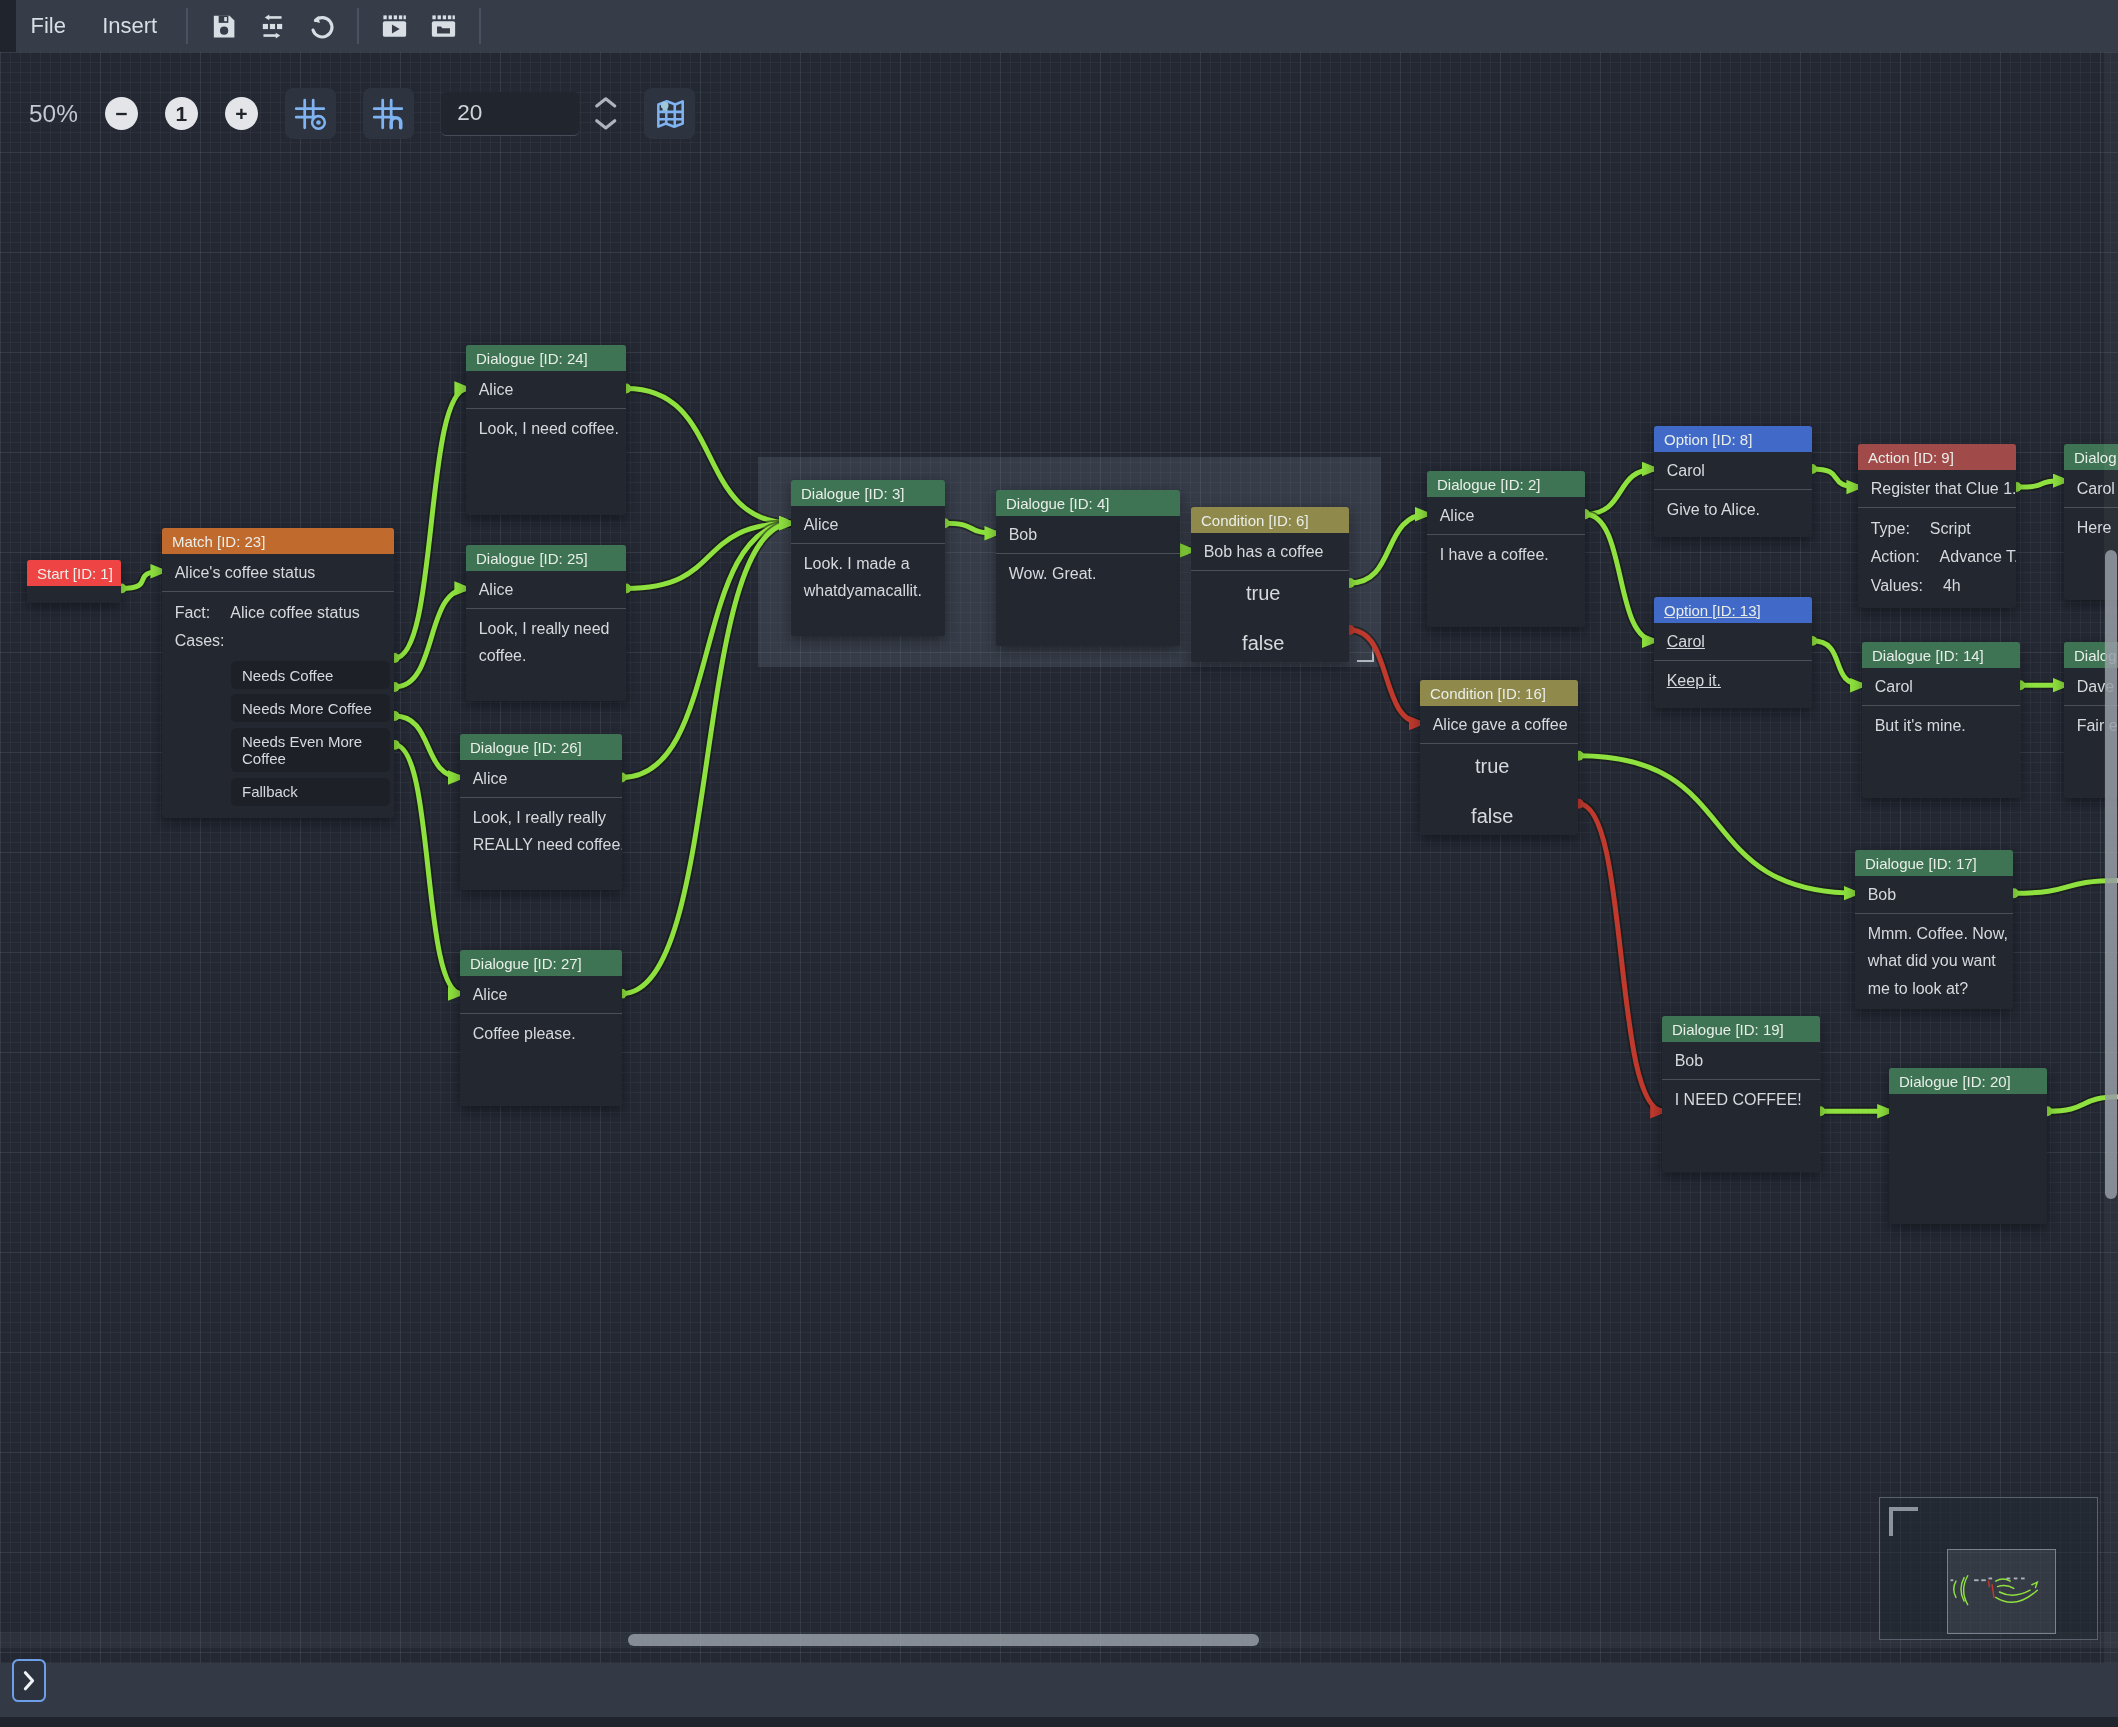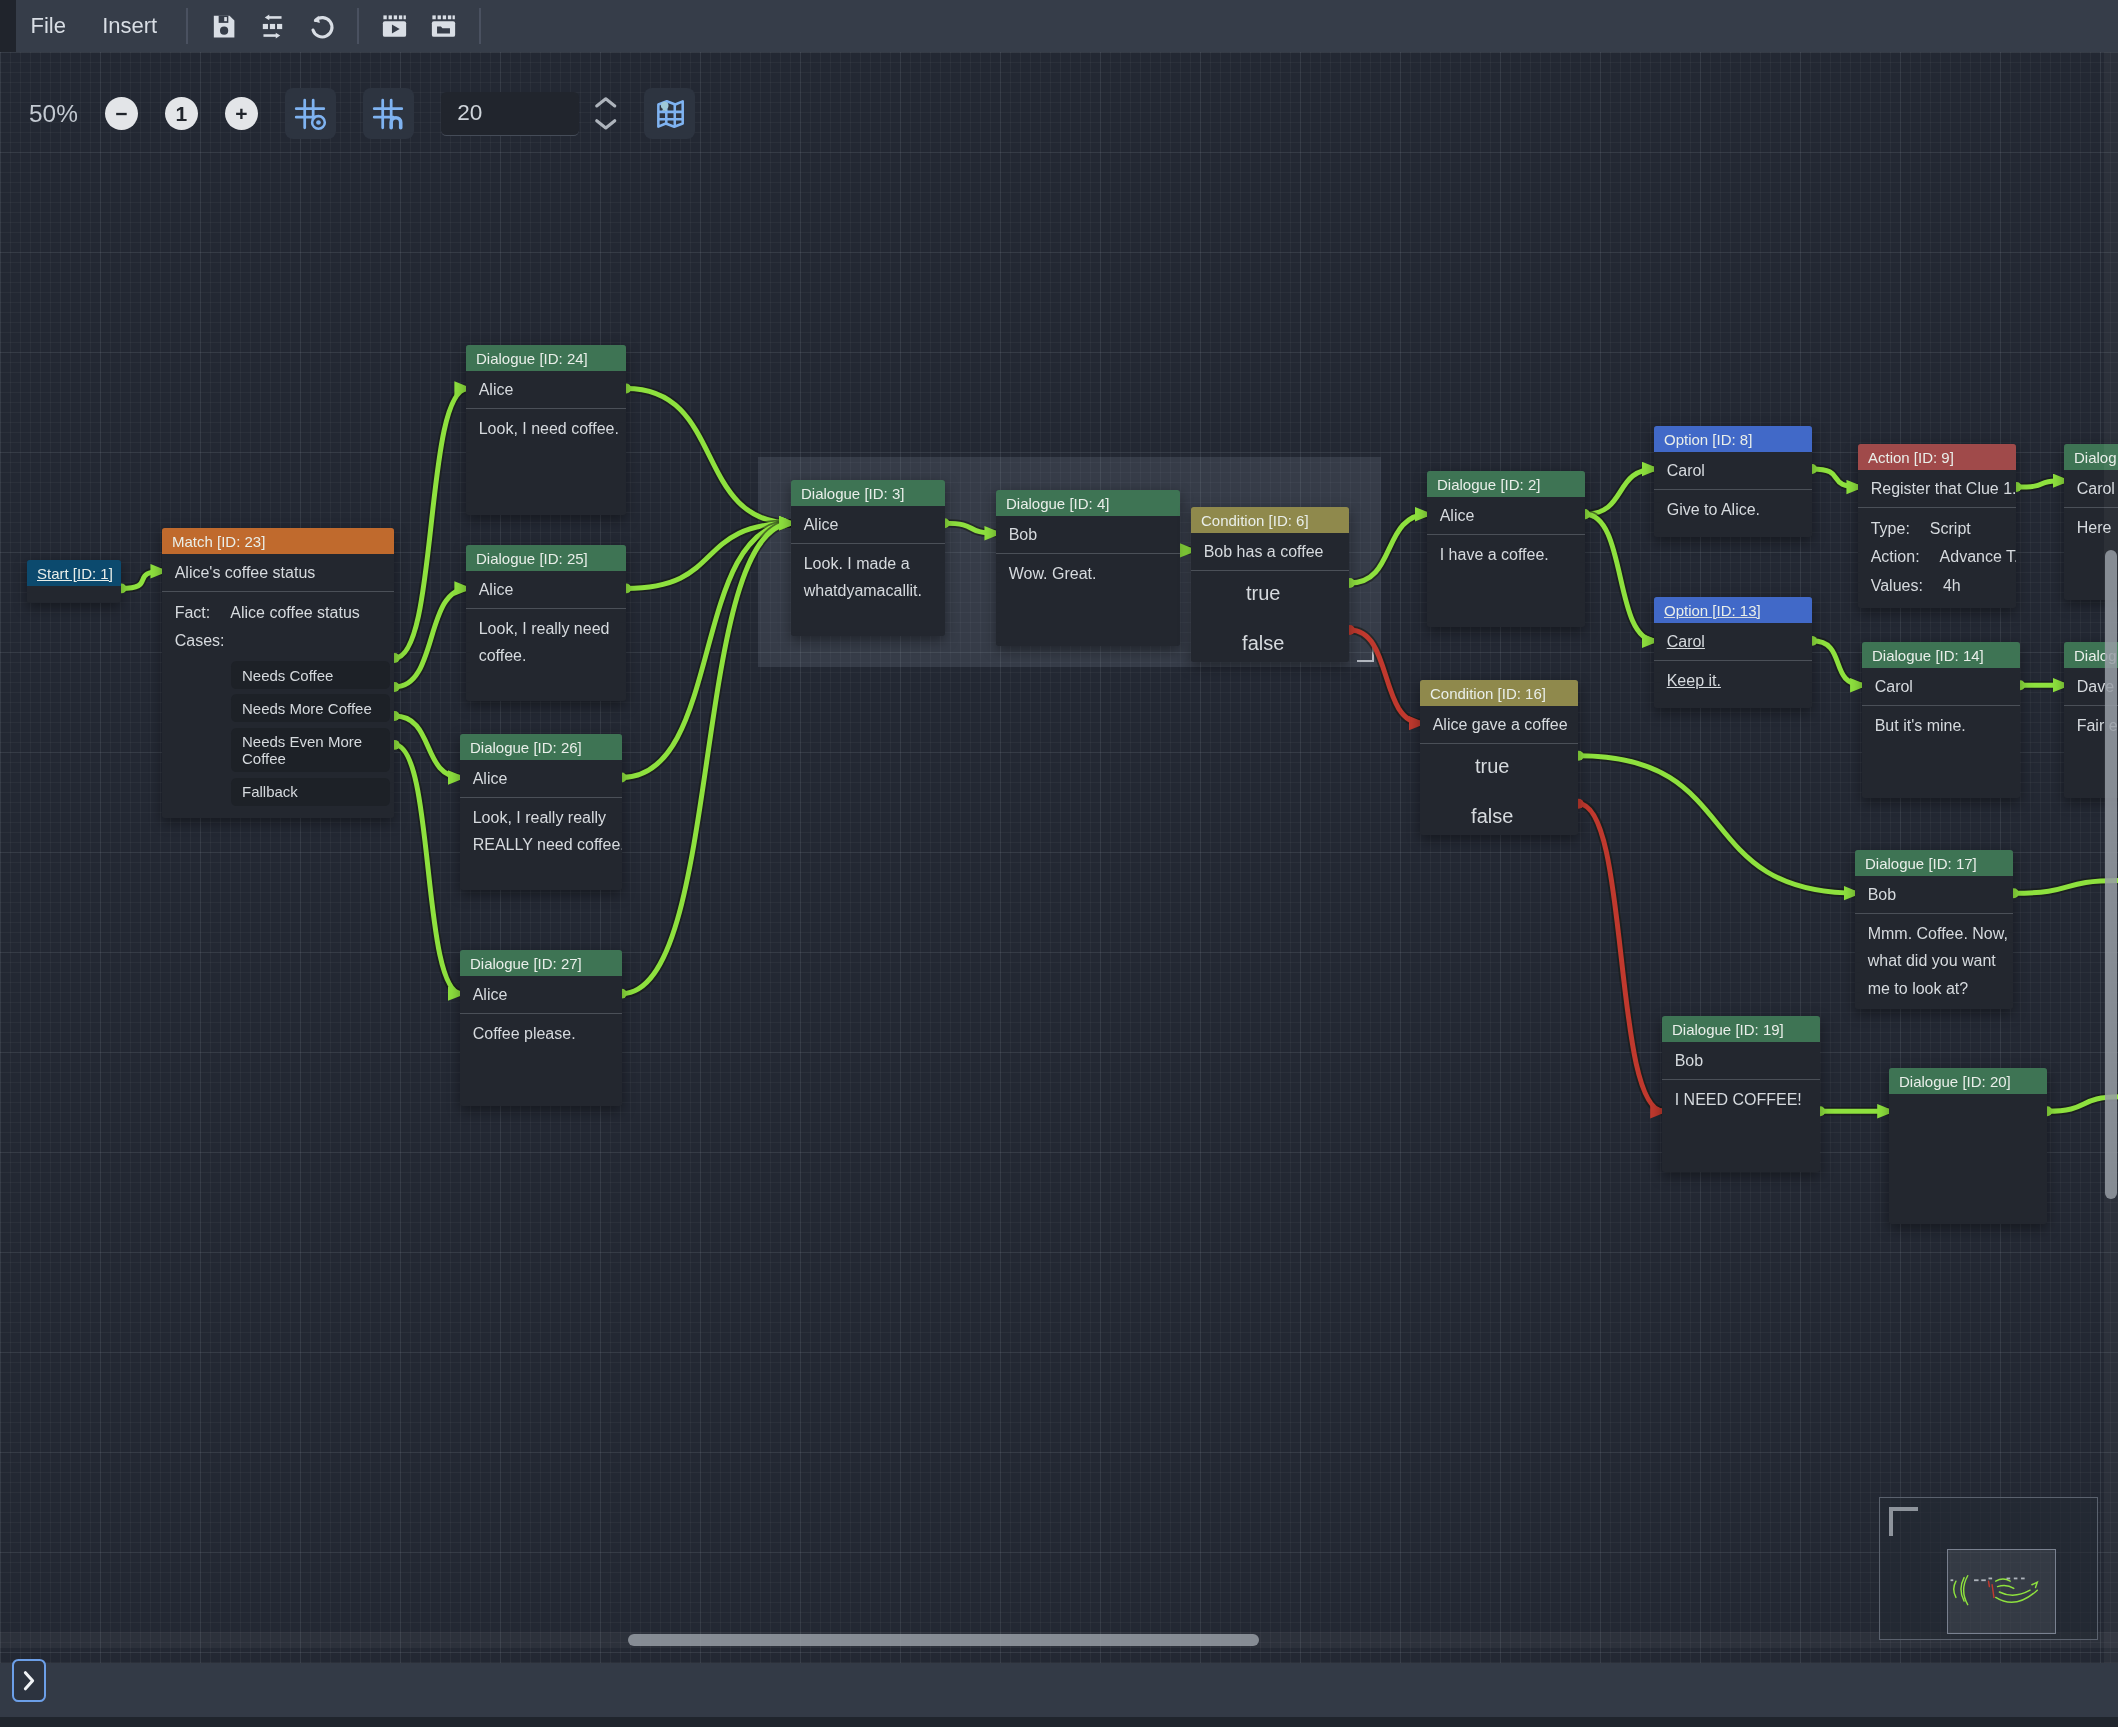--- a/index.html
+++ b/index.html
@@ -46,21 +46,21 @@
     position:absolute;background:#23272f;border-radius:2.7px;
     box-shadow:0 4.5px 12.7px rgba(0,0,0,0.38);color:#d6dade;z-index:20;
   }
   .gn-header{height:26px;display:flex;align-items:center;padding:0 10px;font-size:15px;color:#e9eee9;
     border-radius:2.7px 2.7px 0 0;white-space:nowrap;overflow:hidden;}
   .t-dialogue>.gn-header{background:#3e7454;}
   .t-match>.gn-header{background:#c06a2d;}
   .t-condition>.gn-header{background:#8f894c;}
   .t-option>.gn-header{background:#4169c8;}
   .t-action>.gn-header{background:#a04a4a;}
-  .t-start>.gn-header{background:#0c4a6e;text-decoration:underline;}
+  .t-start>.gn-header{background:#ef4444;}
   .gn-body{padding-bottom:7.2px;}
   .row{font-size:16px;}
   .row.name{padding:10px 11px 9px 12.7px;border-bottom:0.9px solid #4b5058;margin-bottom:6.3px;white-space:nowrap;overflow:hidden;}
   .row.line{padding:2.7px 12.7px;line-height:1.37;white-space:nowrap;overflow:hidden;}
   .row.kv{padding:5.4px 12.7px;display:flex;gap:20px;white-space:nowrap;overflow:hidden;}
   .row.label{padding:5.4px 12.7px;}
   .row.chip{margin:5.4px 3.6px 5.4px 69px;background:#1d2127;border-radius:5.4px;padding:5.4px 11px;font-size:15px;}
   .row.out{text-align:center;padding-right:13.6px;font-size:20px;}
   .row.out-true{margin-top:11px;}
   .row.out-false{margin-top:27px;}

